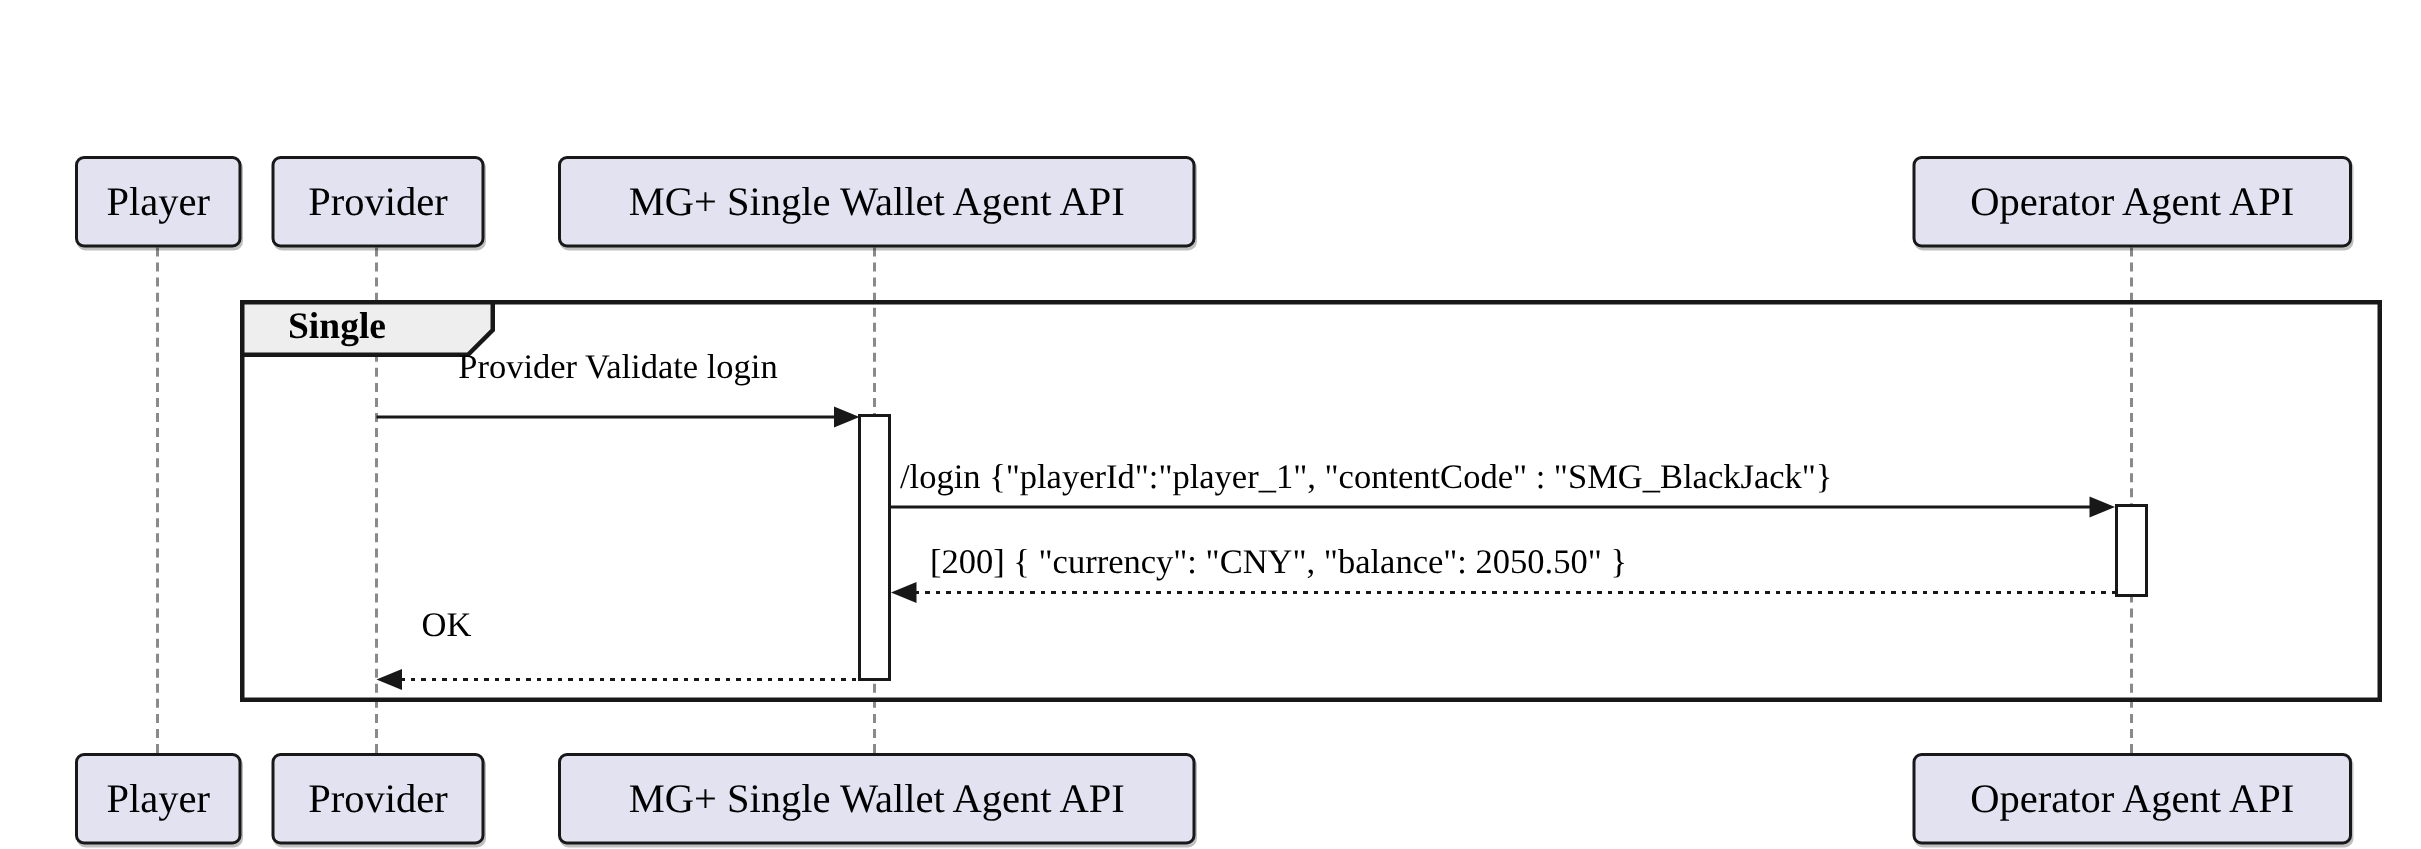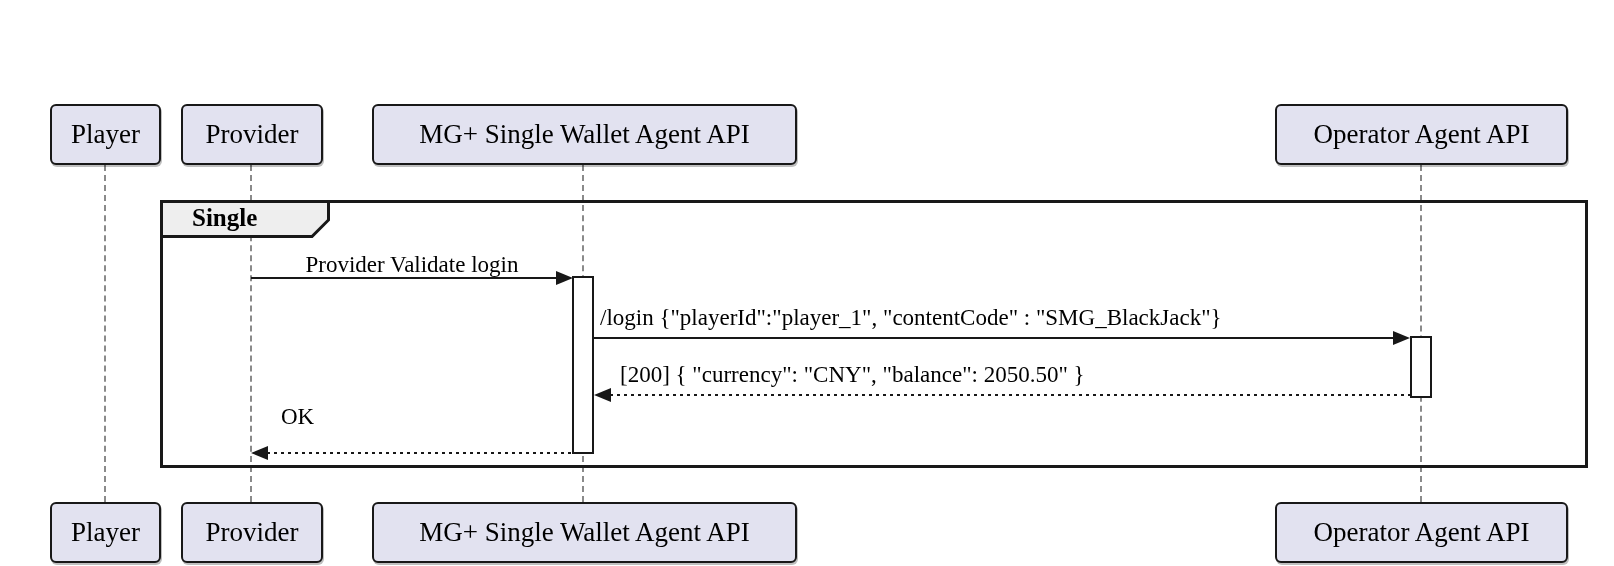--- a/index.html
+++ b/index.html
@@ -96,21 +96,21 @@
 
   <div class="frame"></div>
   <svg class="frame-tab" viewBox="0 0 170 38">
     <path d="M1.5,1.5 L168.5,1.5 L168.5,20 L152,36.5 L1.5,36.5 Z" fill="#EEEEEE" stroke="#181818" stroke-width="3"></path>
   </svg>
   <div class="frame-tab-label">Single</div>
 
   <div class="activation" style="left:572px;top:228px;height:178px;"></div>
   <div class="activation" style="left:1410px;top:288px;height:62px;"></div>
 
-  <div class="msg-label centered" style="left:251px;top:204px;width:322px;">Provider Validate login</div>
+  <div class="msg-label centered" style="left:251px;top:184px;width:322px;">Provider Validate login</div>
   <div class="msg-line-solid" style="left:251px;top:229px;width:310px;"></div>
   <div class="head-right" style="left:556px;top:223px;"></div>
 
   <div class="msg-label" style="left:600px;top:257px;">/login {"playerId":"player_1", "contentCode" : "SMG_BlackJack"}</div>
   <div class="msg-line-solid" style="left:594px;top:289px;width:802px;"></div>
   <div class="head-right" style="left:1393px;top:283px;"></div>
 
   <div class="msg-label" style="left:620px;top:314px;">[200] { "currency": "CNY", "balance": 2050.50" }</div>
   <div class="msg-line-dotted" style="left:610px;top:346px;width:800px;"></div>
   <div class="head-left" style="left:594px;top:340px;"></div>

